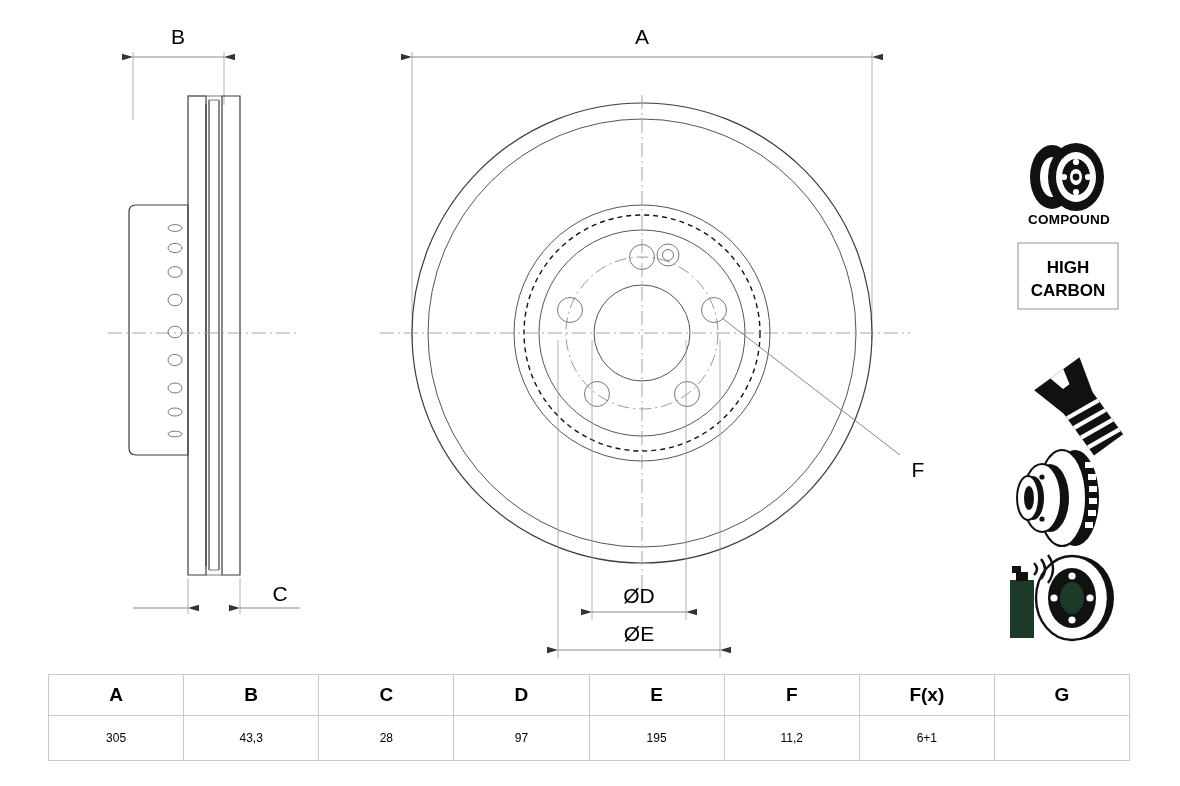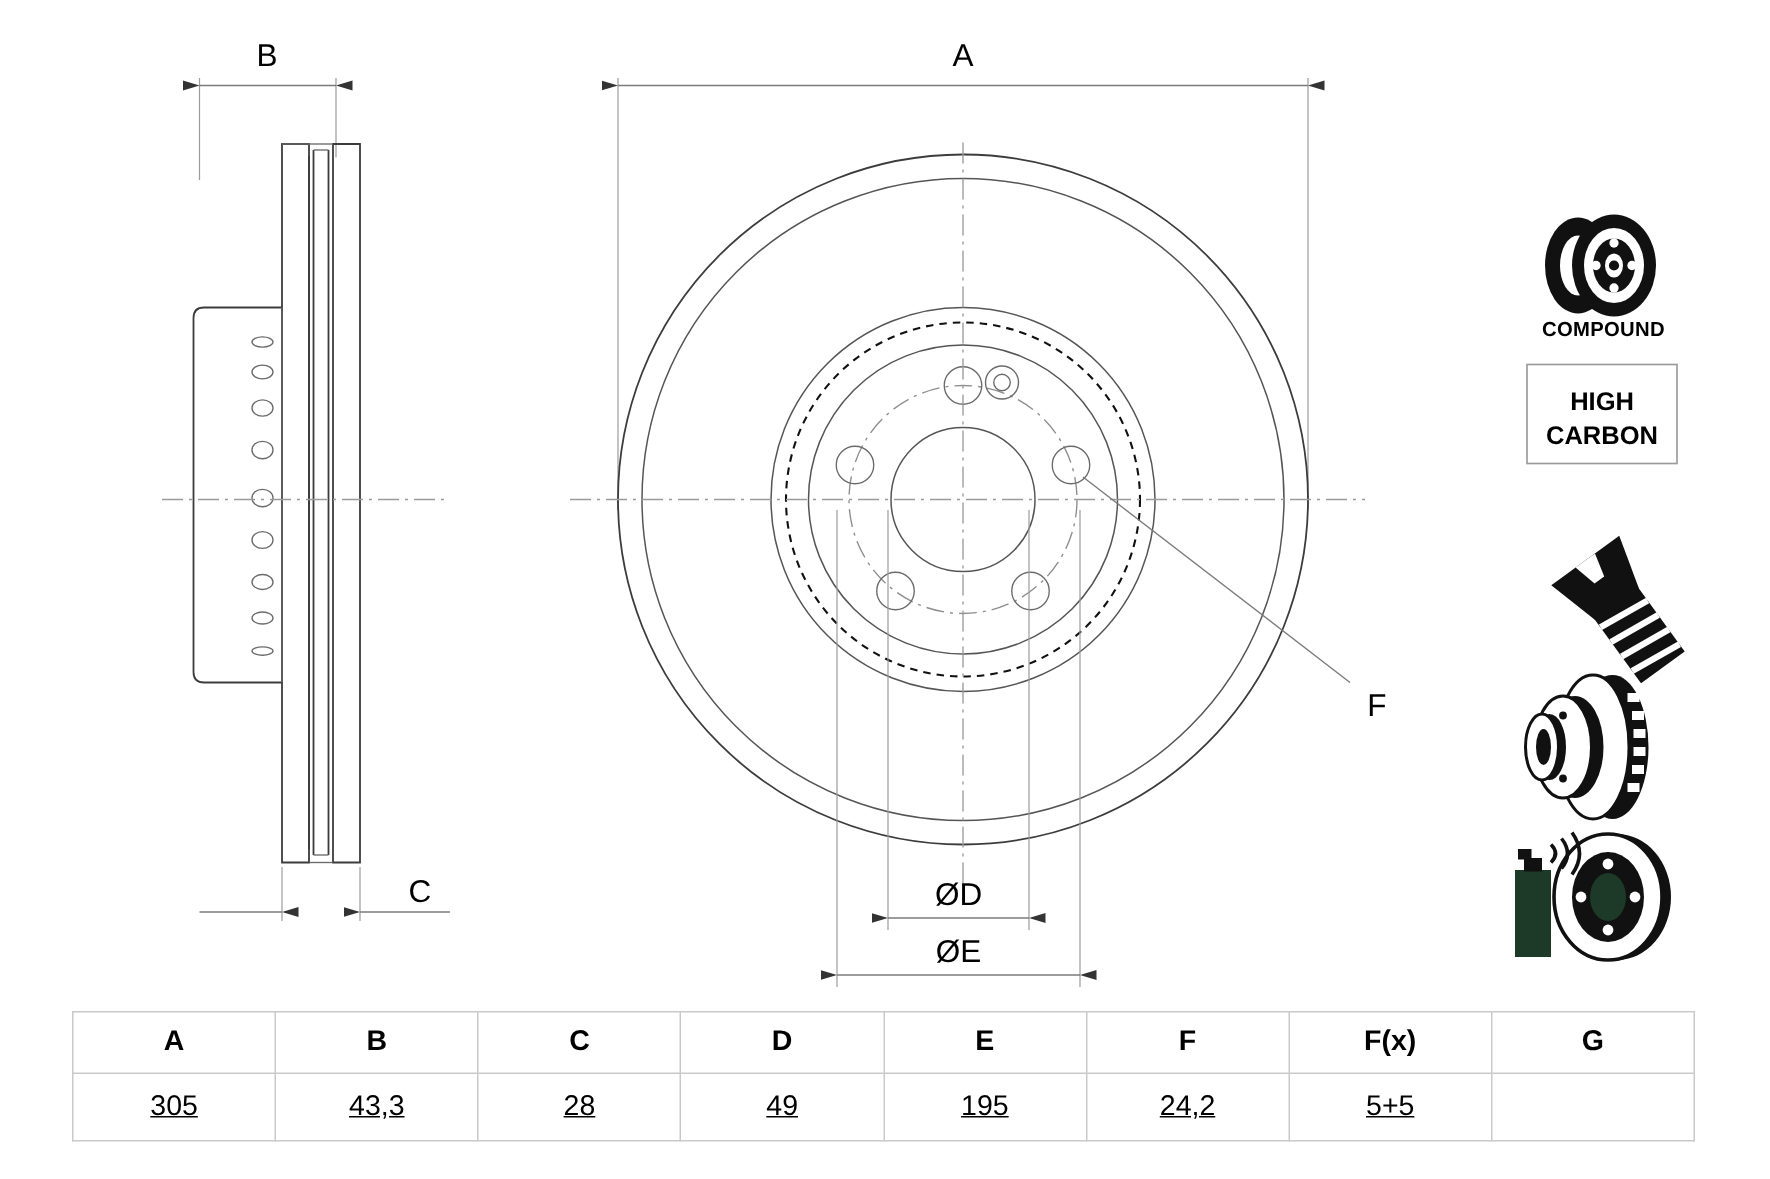--- a/index.html
+++ b/index.html
@@ -120,23 +120,22 @@
     font-family: "Liberation Sans", sans-serif;
     color: #000000;
   }
   #spec-table tr.head-row td {
     height: 38px;
     font-size: 19px;
     font-weight: bold;
   }
   #spec-table tr.value-row td {
     height: 42px;
-    font-size: 19px;
+    font-size: 12px;
     font-weight: normal;
-    text-decoration: underline;
   }
 </style>
 </head>
 <body>
 
 <div id="drawing-root">
 
   <svg class="canvas" viewBox="0 0 1180 786" xmlns="http://www.w3.org/2000/svg">
 
     <defs>
@@ -347,22 +346,22 @@
         <td>D</td>
         <td>E</td>
         <td>F</td>
         <td>F(x)</td>
         <td>G</td>
       </tr>
       <tr class="value-row">
         <td>305</td>
         <td>43,3</td>
         <td>28</td>
-        <td>49</td>
+        <td>97</td>
         <td>195</td>
-        <td>24,2</td>
-        <td>5+5</td>
+        <td>11,2</td>
+        <td>6+1</td>
         <td></td>
       </tr>
     </tbody>
   </table>
 
 </div>
 
 </body></html>

